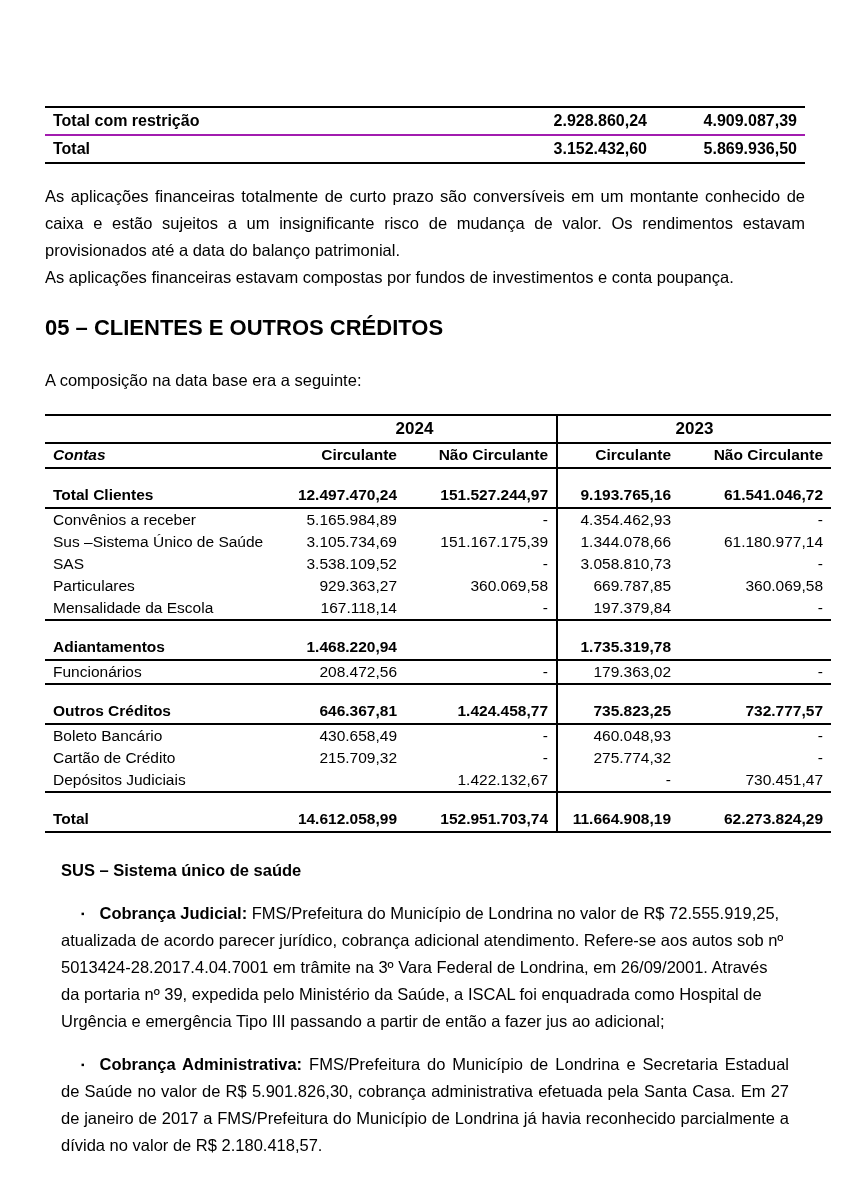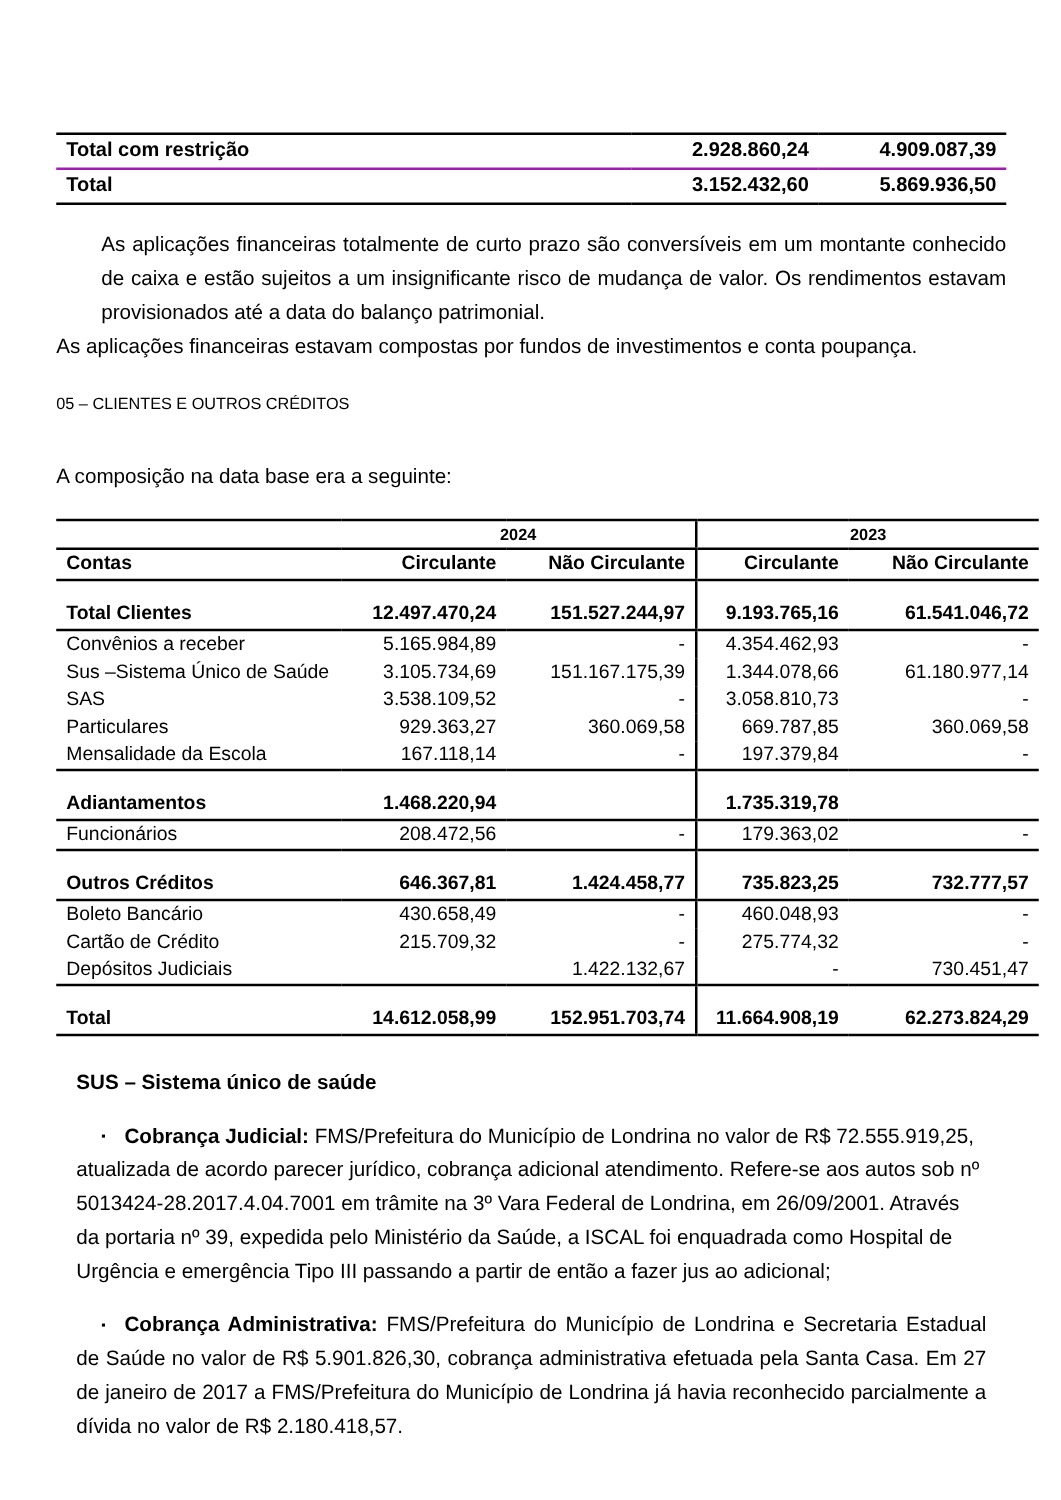--- a/index.html
+++ b/index.html
@@ -14,35 +14,35 @@
   
   table.summary { width: 100%; border-collapse: collapse; table-layout: fixed; margin-top: 106px; font-size: 16px; font-weight: bold; }
   table.summary td { padding: 4px 8px; }
   table.summary tr:first-child td { border-top: 2.5px solid #000; border-bottom: 2px solid #a21caf; }
   table.summary tr:last-child td { border-bottom: 2.5px solid #000; }
   table.summary td.num { text-align: right; }
 
   
   .body-text { font-size: 16.5px; line-height: 27px; margin: 0; }
   .justify { text-align: justify; }
-  p.first-para { margin-top: 19px; margin-left: 36px; }
-  .section-heading { font-size: 13px; font-weight: normal; margin: 24px 0 0 0; }
-  .lead { margin-top: 38px; }
+  p.first-para { margin-top: 19px; }
+  .section-heading { font-size: 22px; font-weight: bold; margin: 24px 0 0 0; }
+  .lead { margin-top: 26px; }
 
   
   table.accounts { width: 100%; border-collapse: collapse; table-layout: fixed; margin-top: 20px; font-size: 15.5px; }
   table.accounts col.c-label { width: 228px; }
   table.accounts col.c-1 { width: 132px; }
   table.accounts col.c-2 { width: 152px; }
   table.accounts col.c-3 { width: 122px; }
   table.accounts col.c-4 { width: 152px; }
   table.accounts th, table.accounts td { padding: 2px 8px; overflow: hidden; white-space: nowrap; }
-  table.accounts tr.year-row th { font-size: 13px; border-top: 2px solid #000; border-bottom: 2px solid #000; text-align: center; padding: 3px 0; }
+  table.accounts tr.year-row th { font-size: 17px; border-top: 2px solid #000; border-bottom: 2px solid #000; text-align: center; padding: 3px 0; }
   table.accounts tr.col-row th { border-bottom: 2px solid #000; text-align: right; padding-bottom: 3px; }
-  table.accounts tr.col-row th:first-child { text-align: left; }
+  table.accounts tr.col-row th:first-child { text-align: left; font-style: italic; }
   table.accounts td.num { text-align: right; }
   table.accounts .divider { border-left: 2px solid #000; }
   table.accounts tr.bold-row td { font-weight: bold; border-top: 2px solid #000; border-bottom: 2px solid #000; padding-top: 17px; padding-bottom: 3px; }
 
   
   .sus { margin-top: 24px; }
   .sus p { margin: 16px; }
   .bold { font-weight: bold; }
   .bullet-marker { display: inline-block; margin-left: 20px; margin-right: 15px; font-size: 10px; vertical-align: 2px; }
 </style>

